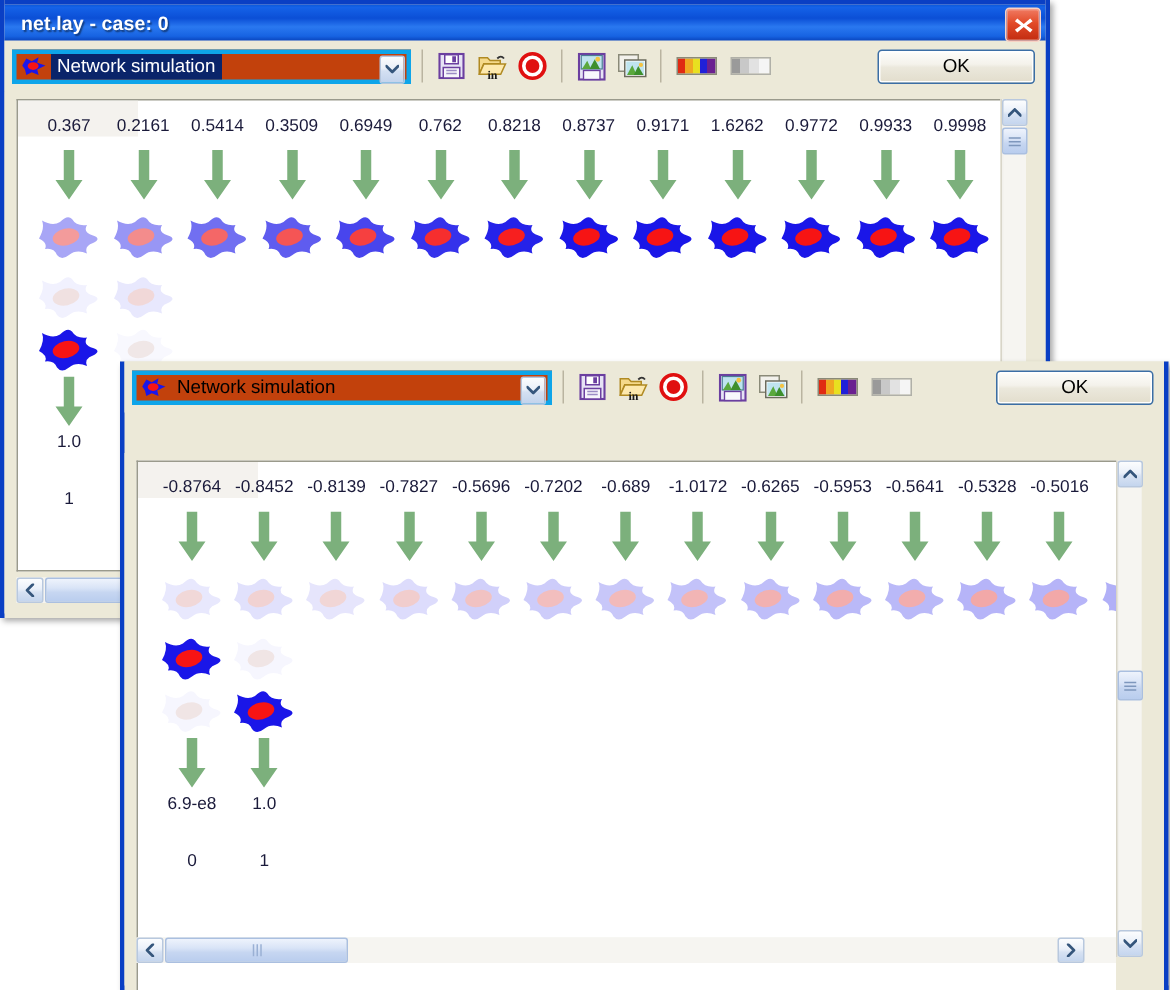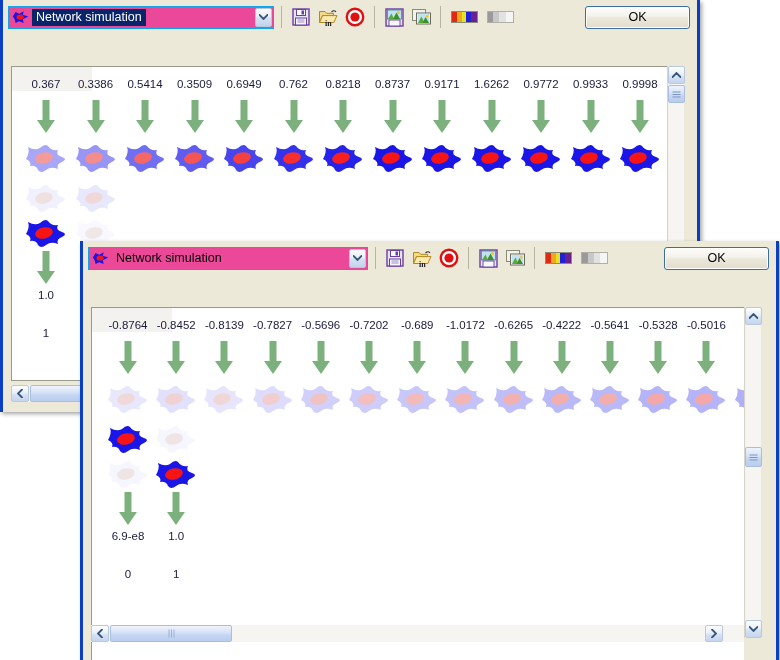--- a/index.html
+++ b/index.html
@@ -53,22 +53,22 @@
   .toolbar{
     height:34px;
     background:#ece9d8;
     display:flex;align-items:center;
     padding:0 5px;
     box-sizing:border-box;
     gap:3px;
   }
   .combo{
     height:23px;
-    background:#ec4899;
-    border:1px solid #0ea5e9;
+    background:#c2410c;
+    border:3px solid #0ea5e9;
     display:flex;align-items:center;
     box-sizing:border-box;
     flex:0 0 auto;
     position:relative;
     cursor:default;
   }
   .combo-icon{width:20px;height:17px;margin-left:2px;flex:0 0 auto;}
   .combo-text{
     font-size:12.5px;
     padding:0 4px;
@@ -177,20 +177,28 @@
     cursor:pointer;
   }
   .sb-track{position:absolute;background:#f6f5f1;}
   .grip{display:block;}
 </style>
 </head>
 <body>
 
 <div class="window" id="win1" style="left:0px;top:0px;width:700px;height:412px;">
 
+  <div class="titlebar">
+    <span class="title-text">net.lay - case: 0</span>
+    <div class="close-btn">
+      <svg width="15" height="14" viewBox="0 0 15 14">
+        <path d="M3.2 2.4 L7.5 6 L11.8 2.4 L13.4 4.1 L9.4 7 L13.4 9.9 L11.8 11.6 L7.5 8 L3.2 11.6 L1.6 9.9 L5.6 7 L1.6 4.1 Z" fill="#ffffff"></path>
+      </svg>
+    </div>
+  </div>
 
   <div class="toolbar">
     <div class="combo" style="width:266px;">
       <svg class="combo-icon" viewBox="0 0 22 18">
         <path d="M2 8 L5 3 L9 5 L14 2 L13 6 L19 8 L13 11 L14 15 L9 13 L5 15 L4 11 Z" fill="#1a16e8"></path>
         <ellipse cx="10" cy="8.5" rx="4" ry="2.8" fill="#f71414"></ellipse>
       </svg>
       <span class="combo-text sel">Network simulation</span>
       <div class="combo-arrow">
         <svg width="9" height="6" viewBox="0 0 9 6">
@@ -259,21 +267,21 @@
     <div class="tb-grad" style="background:linear-gradient(to right,#9a9a9a 0%,#9a9a9a 22%,#c8c8c8 22%,#c8c8c8 46%,#e2e2e2 46%,#e2e2e2 72%,#f5f5f5 72%,#f5f5f5 100%);border:1px solid #b0b0a8;"></div>
 
     <div class="ok-btn" style="width:105px;">OK</div>
   </div>
 
   <div class="client" style="top:61px;height:351px;">
     <div class="canvas-wrap" style="left:8px;top:5px;width:656px;height:315px;text-decoration:underline;">
       <div class="canvas" id="canvas1" style="width:656px;height:315px;">
           <div class="hdr-first" style="left: 0px; top: 0px; width: 79.5px; height: 24px;"></div>
           <div class="hdr-cell" style="left: 9.25px; top: 11px; width: 49.5px;">0.367</div>
-          <div class="hdr-cell" style="left: 58.75px; top: 11px; width: 49.5px;">0.3386</div>
+          <div class="hdr-cell" style="left: 58.75px; top: 11px; width: 49.5px;">0.2161</div>
           <div class="hdr-cell" style="left: 108.25px; top: 11px; width: 49.5px;">0.5414</div>
           <div class="hdr-cell" style="left: 157.75px; top: 11px; width: 49.5px;">0.3509</div>
           <div class="hdr-cell" style="left: 207.25px; top: 11px; width: 49.5px;">0.6949</div>
           <div class="hdr-cell" style="left: 256.75px; top: 11px; width: 49.5px;">0.762</div>
           <div class="hdr-cell" style="left: 306.25px; top: 11px; width: 49.5px;">0.8218</div>
           <div class="hdr-cell" style="left: 355.75px; top: 11px; width: 49.5px;">0.8737</div>
           <div class="hdr-cell" style="left: 405.25px; top: 11px; width: 49.5px;">0.9171</div>
           <div class="hdr-cell" style="left: 454.75px; top: 11px; width: 49.5px;">1.6262</div>
           <div class="hdr-cell" style="left: 504.25px; top: 11px; width: 49.5px;">0.9772</div>
           <div class="hdr-cell" style="left: 553.75px; top: 11px; width: 49.5px;">0.9933</div>
@@ -515,21 +523,21 @@
           <div class="hdr-first" style="left: 0px; top: 0px; width: 80.2px; height: 24px;"></div>
           <div class="hdr-cell" style="left: 11.9px; top: 11px; width: 48.2px;">-0.8764</div>
           <div class="hdr-cell" style="left: 60.1px; top: 11px; width: 48.2px;">-0.8452</div>
           <div class="hdr-cell" style="left: 108.3px; top: 11px; width: 48.2px;">-0.8139</div>
           <div class="hdr-cell" style="left: 156.5px; top: 11px; width: 48.2px;">-0.7827</div>
           <div class="hdr-cell" style="left: 204.7px; top: 11px; width: 48.2px;">-0.5696</div>
           <div class="hdr-cell" style="left: 252.9px; top: 11px; width: 48.2px;">-0.7202</div>
           <div class="hdr-cell" style="left: 301.1px; top: 11px; width: 48.2px;">-0.689</div>
           <div class="hdr-cell" style="left: 349.3px; top: 11px; width: 48.2px;">-1.0172</div>
           <div class="hdr-cell" style="left: 397.5px; top: 11px; width: 48.2px;">-0.6265</div>
-          <div class="hdr-cell" style="left: 445.7px; top: 11px; width: 48.2px;">-0.4222</div>
+          <div class="hdr-cell" style="left: 445.7px; top: 11px; width: 48.2px;">-0.5953</div>
           <div class="hdr-cell" style="left: 493.9px; top: 11px; width: 48.2px;">-0.5641</div>
           <div class="hdr-cell" style="left: 542.1px; top: 11px; width: 48.2px;">-0.5328</div>
           <div class="hdr-cell" style="left: 590.3px; top: 11px; width: 48.2px;">-0.5016</div>
           <div class="hdr-cell" style="left: 638.5px; top: 11px; width: 48.2px;">-0.4</div>
           <svg width="20" height="34" viewBox="0 0 20 34" class="arrow" style="left: 26px; top: 33px;">
             <path d="M6.5 0 L13.5 0 L13.5 20 L19 20 L10 33 L1 20 L6.5 20 Z" fill="#7cb07c"></path>
           </svg>
           <svg width="20" height="34" viewBox="0 0 20 34" class="arrow" style="left: 74.2px; top: 33px;">
             <path d="M6.5 0 L13.5 0 L13.5 20 L19 20 L10 33 L1 20 L6.5 20 Z" fill="#7cb07c"></path>
           </svg>

